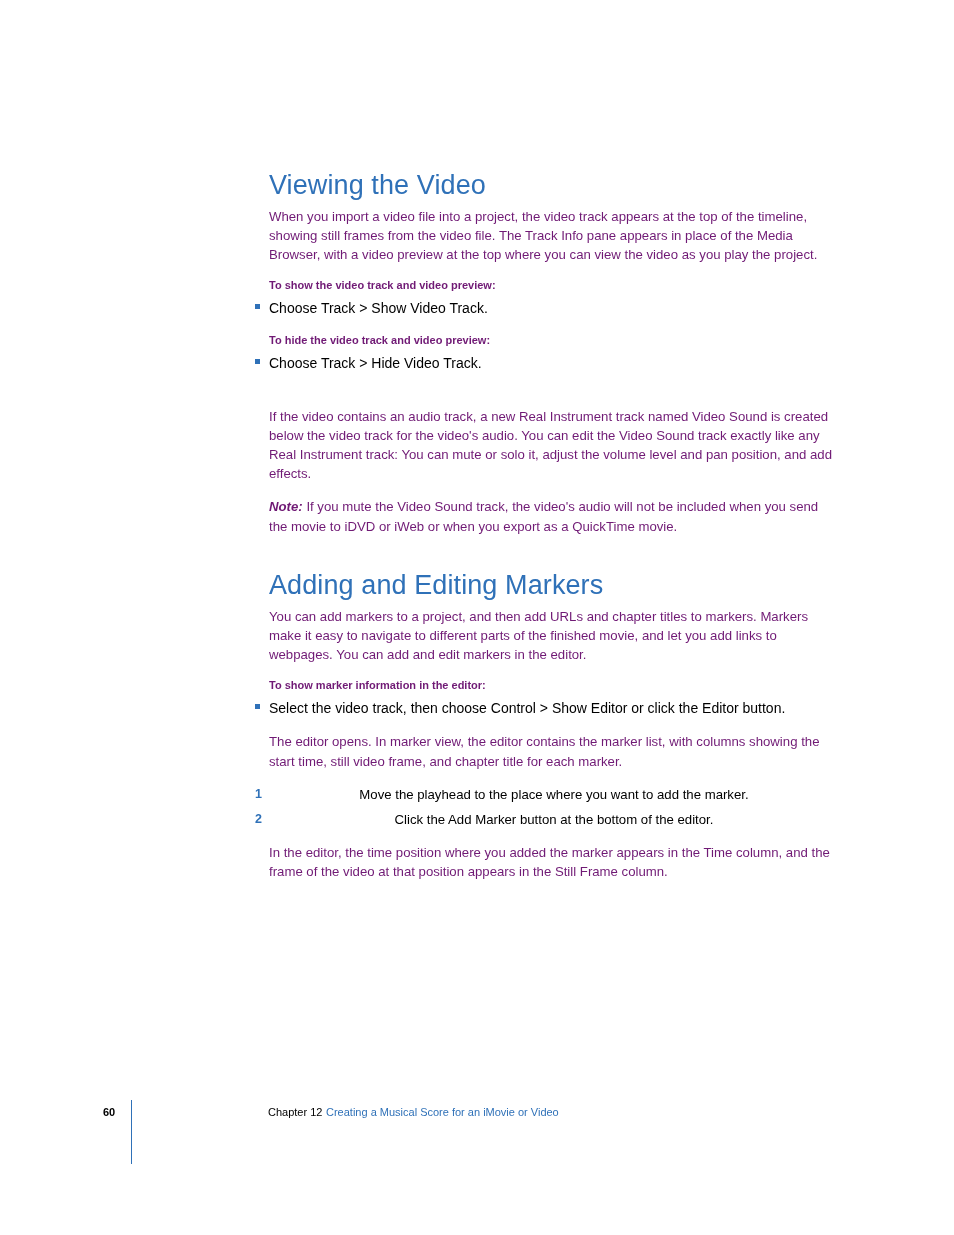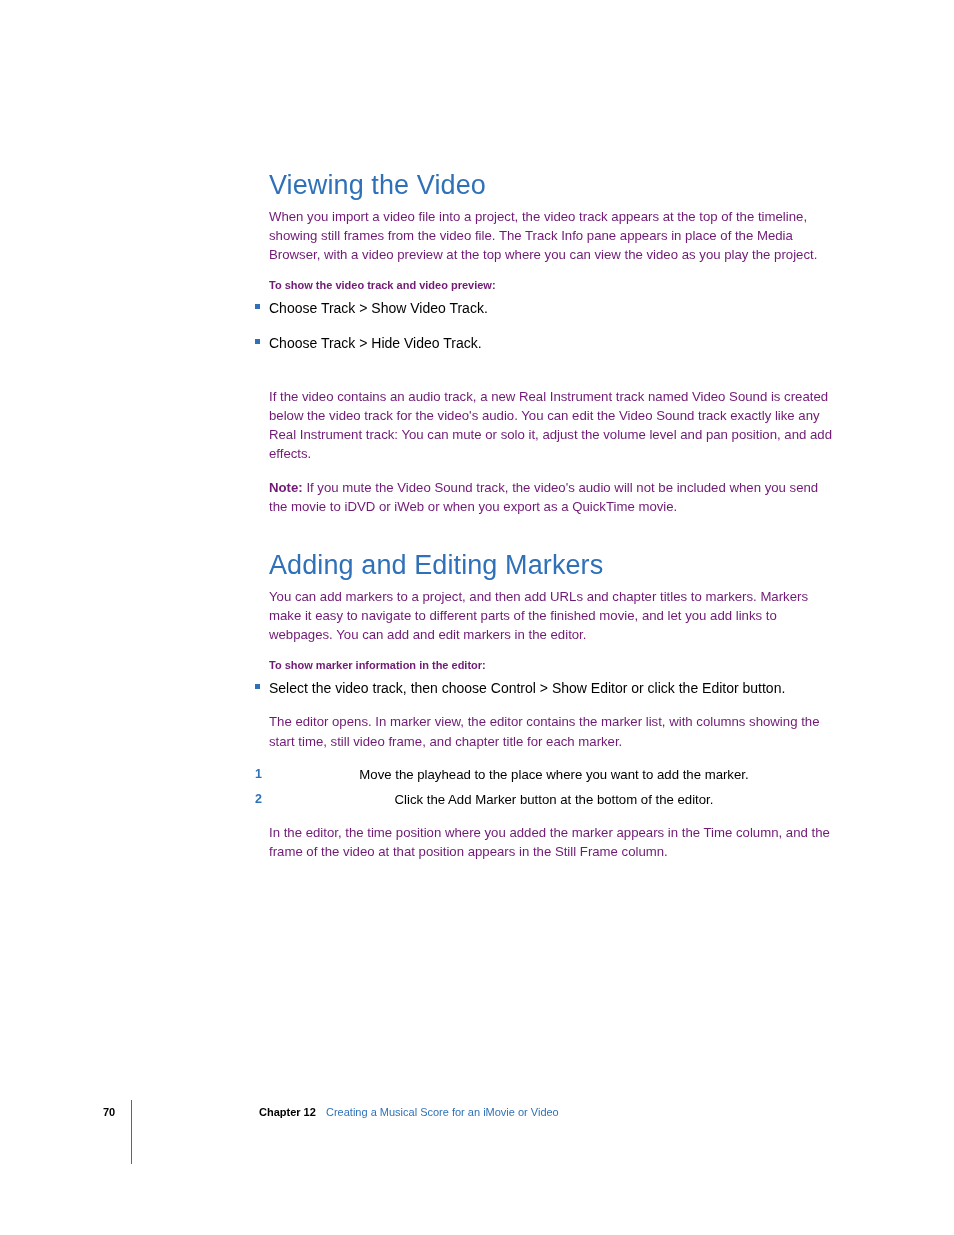--- a/index.html
+++ b/index.html
@@ -86,39 +86,39 @@
     font-weight: 600;
     font-size: 12.5px;
   }
   ol.num li .txt {
     display: block;
     margin-left: 14px;
     text-align: center;
   }
   .section { margin-bottom: 34px; }
   .section.first { margin-top: 120px; }
-  .note-label { font-weight: 600; }
+  .note-label { font-style: italic; font-weight: 600; }
   .footer {
     position: absolute;
     left: 0;
     top: 1106px;
     width: 954px;
     font-size: 11px;
   }
   .footer .pn {
     position: absolute;
     left: 103px;
     font-weight: 600;
     color: #000;
   }
   .footer .chap {
     position: absolute;
-    left: 259px;
+    left: 268px;
     color: #000;
-    font-weight: 700;
+    font-weight: 400;
   }
   .footer .title {
     position: absolute;
     left: 326px;
     color: #2f71b8;
   }
   .vrule {
     position: absolute;
     left: 131px;
     top: 1100px;
@@ -138,20 +138,21 @@
       <p>When you import a video file into a project, the video track appears at the top of the timeline, showing still frames from the video file. The Track Info pane appears in place of the Media Browser, with a video preview at the top where you can view the video as you play the project.</p>
 
       <p class="lead">To show the video track and video preview:</p>
       <ul class="sq">
         <li>
             <span class="bullet"></span>
             <span class="txt">Choose Track &gt; Show Video Track.</span>
           </li>
       </ul>
 
+      <p class="lead">To hide the video track and video preview:</p>
       <ul class="sq">
         <li>
             <span class="bullet"></span>
             <span class="txt">Choose Track &gt; Hide Video Track.</span>
           </li>
       </ul>
     </div>
 
     <div class="section">
       <p>If the video contains an audio track, a new Real Instrument track named Video Sound is created below the video track for the video's audio. You can edit the Video Sound track exactly like any Real Instrument track: You can mute or solo it, adjust the volume level and pan position, and add effects.</p>
@@ -183,16 +184,16 @@
       </ol>
       <p>In the editor, the time position where you added the marker appears in the Time column, and the frame of the video at that position appears in the Still Frame column.</p>
     </div>
 
   </div>
 </div>
 
 <div class="vrule"></div>
 
 <div class="footer">
-  <span class="pn">70</span>
+  <span class="pn">60</span>
   <span class="chap">Chapter 12</span>
   <span class="title">Creating a Musical Score for an iMovie or Video</span>
 </div>
 
 </body></html>

